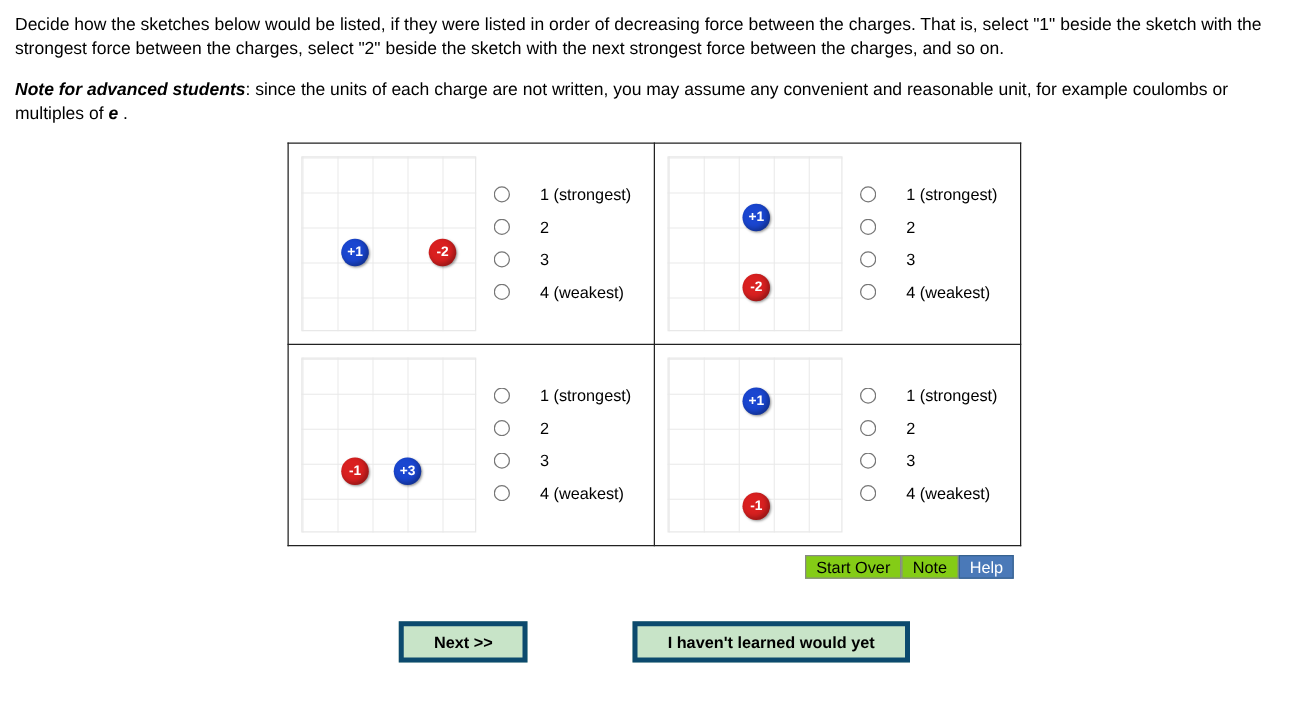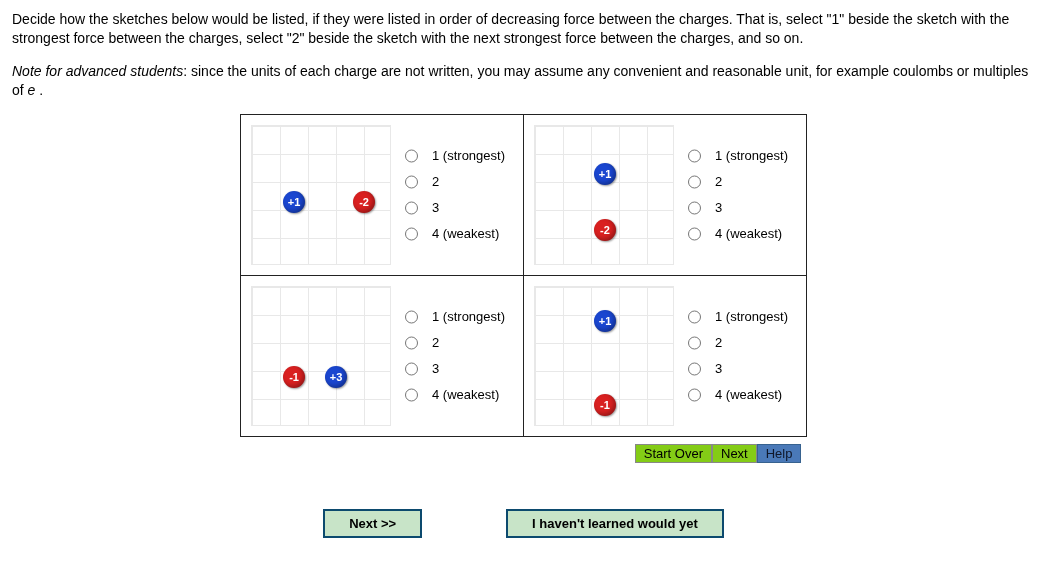--- a/index.html
+++ b/index.html
@@ -17,20 +17,21 @@
   }
   .intro {
     line-height: 1.35;
     margin-bottom: 14px;
   }
   .intro p {
     margin: 0 0 14px 0;
   }
   .intro em {
     font-style: italic;
+    font-weight: bold;
   }
   .main-table {
     margin: 0 auto;
     border-collapse: collapse;
   }
   .main-table td.cell {
     border: 1px solid #222;
     padding: 0;
     vertical-align: top;
   }
@@ -67,55 +68,56 @@
   }
   .charge.blue { background: #1a46d0; }
   .charge.red  { background: #d92020; }
   .options {
     padding: 4px 18px 4px 4px;
     font-size: 13px;
     line-height: 26px;
   }
   .opt {
     display: flex;
-    gap: 12px;
+    align-items: center;
+    gap: 22px;
   }
   .opt input {
     margin: 0 2px 0 0;
   }
   .btn-row {
     text-align: right;
     padding: 6px 4px;
   }
   .btn {
     display: inline-block;
     font-size: 13px;
     padding: 1px 8px;
     border: 1px solid #888;
     background: #84cc16;
     cursor: pointer;
     margin-left: 0;
   }
   .btn.help {
     background: #4a79b8;
-    color: #0f172a;
+    color: #ffffff;
     border-color: #37628f;
   }
   .footer-btns {
     text-align: center;
     margin-top: 26px;
   }
   .fbtn {
     display: inline-block;
     font-size: 13px;
     padding: 5px 24px;
-    border: 2px solid #0c4a6e;
+    border: 4px solid #0c4a6e;
     background: #c8e4c8;
     cursor: pointer;
-    margin: 13px 40px;
+    margin: 1px 40px;
     font-weight: bold;
   }
 </style>
 </head>
 <body>
 
 <div class="page">
   <div class="intro">
     <p>Decide how the sketches below would be listed, if they were listed in order of decreasing force between the charges. That is, select "1" beside the sketch with the strongest force between the charges, select "2" beside the sketch with the next strongest force between the charges, and so on.</p>
     <p>
@@ -229,21 +231,21 @@
                   <input type="radio" name="br" style="">
                   <span>4 (weakest)</span>
                 </label>
           </div>
         </div>
       </td>
     </tr>
     <tr>
       <td colspan="2" style="border:none">
         <div class="btn-row">
-          <button class="btn">Start Over</button><button class="btn">Next</button><button class="btn help">Help</button>
+          <button class="btn">Start Over</button><button class="btn">Note</button><button class="btn help">Help</button>
         </div>
       </td>
     </tr>
   </tbody>
     </table>
 
   <div class="footer-btns">
     <button class="fbtn">Next &gt;&gt;</button>
     <button class="fbtn">I haven't learned would yet</button>
   </div>

